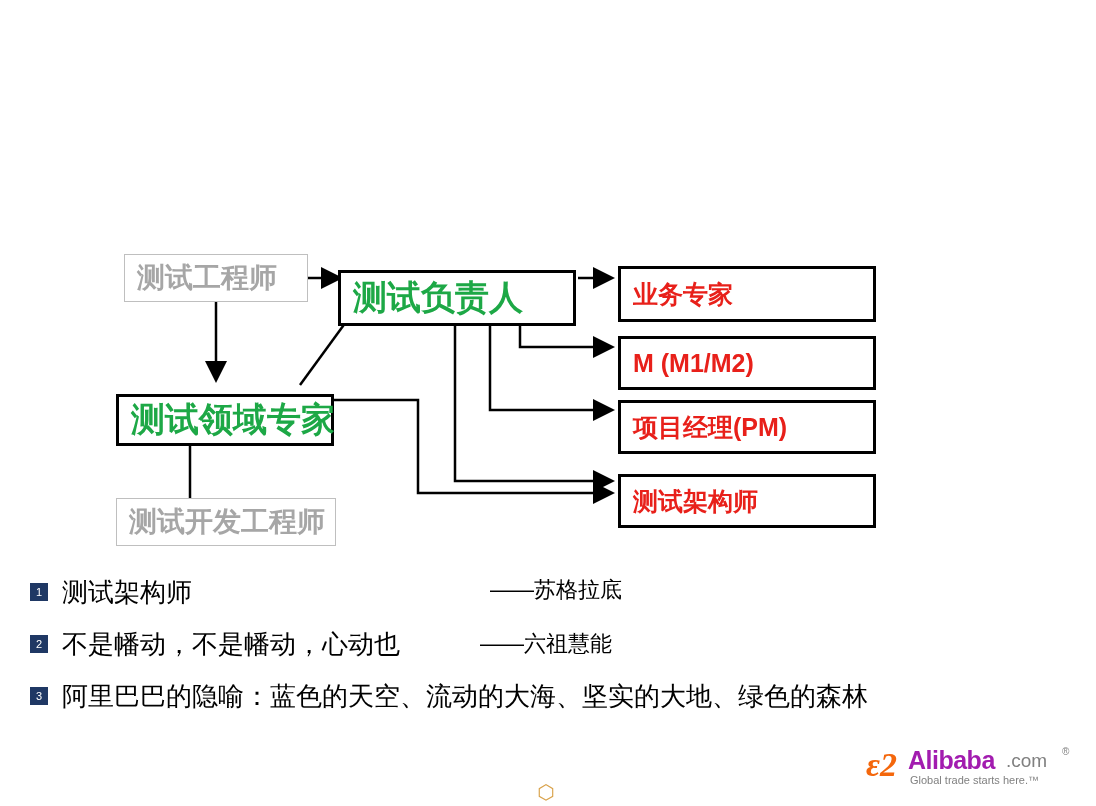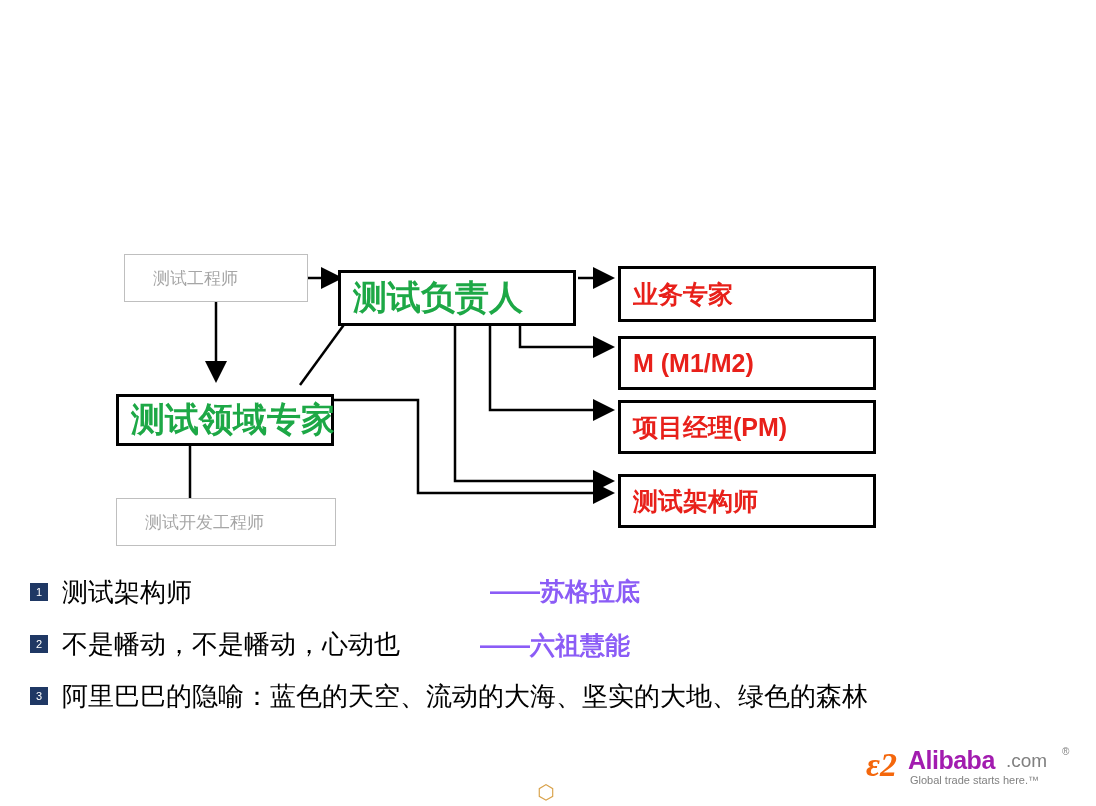--- a/index.html
+++ b/index.html
@@ -75,23 +75,23 @@
     box-sizing: border-box;
     display: flex;
     align-items: center;
     font-weight: bold;
     white-space: nowrap;
     background: #ffffff;
   }
   .node-gray {
     border: 1px solid #BFBFBF;
     color: #A6A6A6;
-    font-weight: normal;
-    padding-left: 28px;
-    font-size: 17px;
+    font-weight: bold;
+    padding-left: 12px;
+    font-size: 28px;
   }
   .node-green {
     border: 3px solid #000000;
     color: #1DA846;
     padding-left: 12px;
     font-size: 34px;
     margin-top: 20px;
   }
   .node-red {
     border: 3px solid #000000;
@@ -127,24 +127,23 @@
   .bullet-text {
     position: absolute;
     left: 62px;
     top: 0;
     font-size: 26px;
     color: #000000;
     white-space: nowrap;
   }
   .bullet-attr {
     position: absolute;
-    font-size: 25px;
-    color: #8b5cf6;
-    white-space: nowrap;
-    font-weight: bold;
+    font-size: 22px;
+    color: #000000;
+    white-space: nowrap;
   }
 
   
   .logo {
     position: absolute;
     right: 20px;
     bottom: 18px;
     width: 210px;
     height: 44px;
   }

